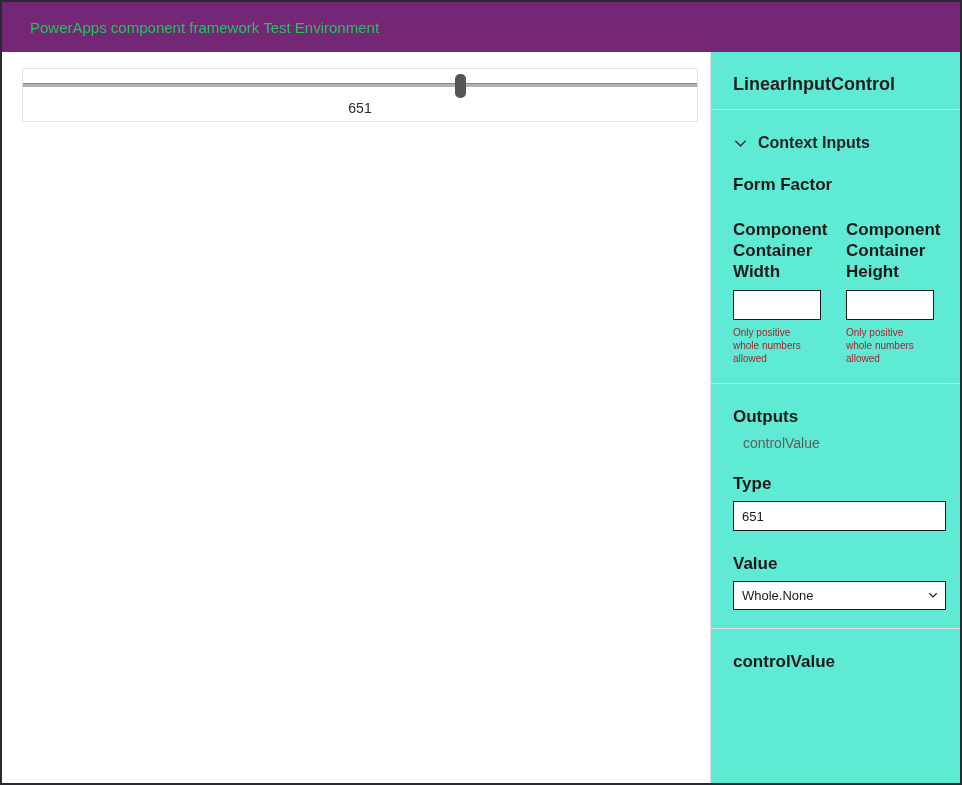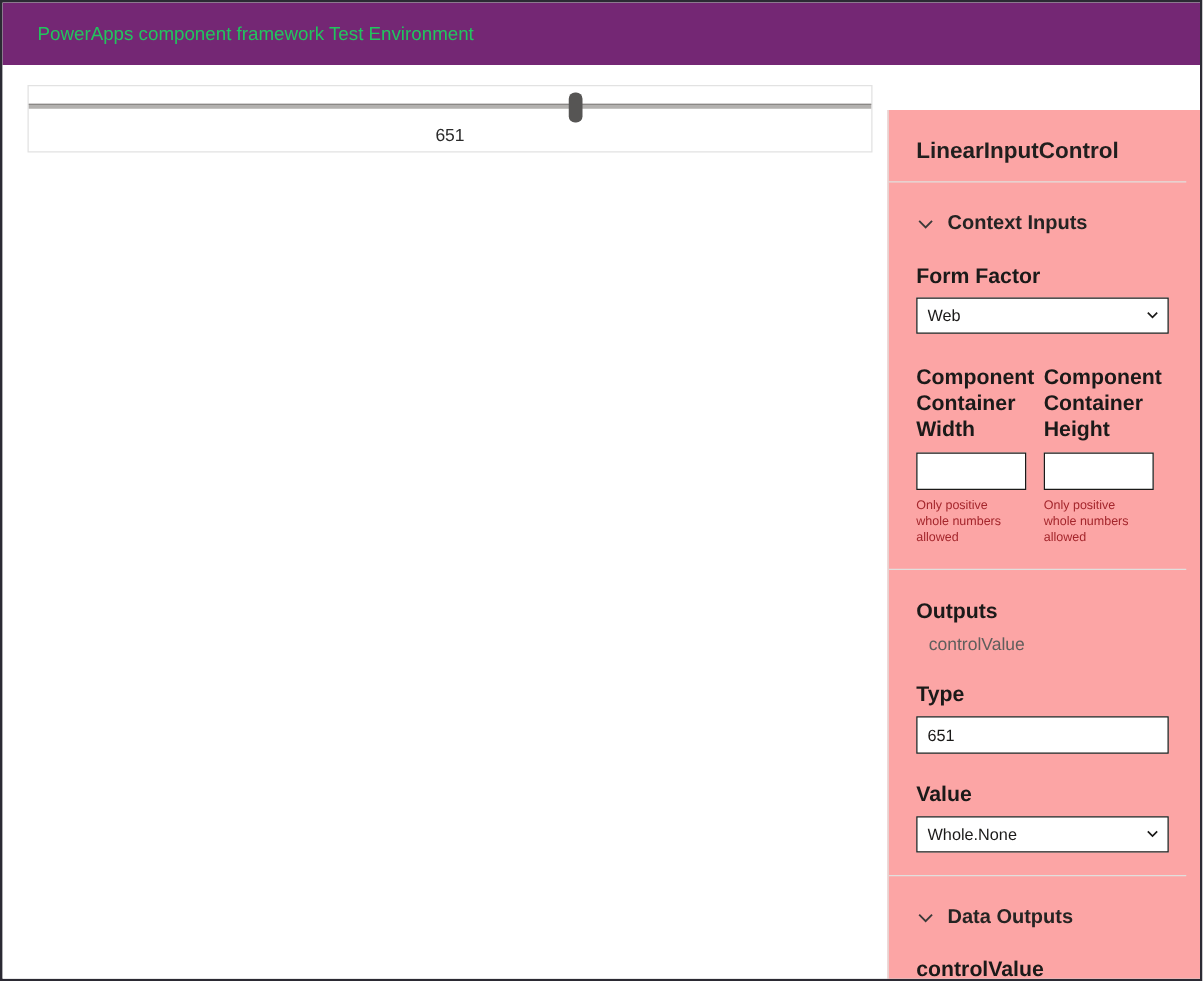--- a/index.html
+++ b/index.html
@@ -77,25 +77,24 @@
     text-align: center;
     font-size: 14px;
     color: #2b2b2b;
     margin-top: 3px;
   }
 
   
   .aside {
     flex: 0 0 250px;
     width: 250px;
-    background: #fca5a5;
+    background: #5eead4;
     border-left: 1px solid #e1dfdd;
-    padding: 0 25px 0 22px;
+    padding: 0 14px 0 22px;
     overflow: hidden;
-    margin-top: 36px;
   }
   .aside-title {
     margin-top: 22px;
     font-size: 18px;
     font-weight: 700;
     color: #201f1e;
   }
   .divider {
     height: 1px;
     background: #e1dfdd;
@@ -199,30 +198,20 @@
       <div class="divider"></div>
 
       <div class="section-header">
         <svg width="15" height="15" viewBox="0 0 16 16">
           <path d="M2.5 5 L8 10.5 L13.5 5" fill="none" stroke="#3b3a39" stroke-width="1.6"></path>
         </svg>
         <span class="title">Context Inputs</span>
       </div>
 
       <div class="field-label">Form Factor</div>
-      <div class="select-wrap">
-        <select class="control">
-          <option>Web</option>
-        </select>
-        <span class="caret">
-          <svg width="12" height="12" viewBox="0 0 16 16">
-            <path d="M3 5.5 L8 10.5 L13 5.5" fill="none" stroke="#1b1a19" stroke-width="1.8"></path>
-          </svg>
-        </span>
-      </div>
 
       <div class="cols">
         <div class="col">
           <div class="field-label">Component Container Width</div>
           <input type="text" class="control" value="" style="">
           <div class="validation">Only positive whole numbers allowed</div>
         </div>
         <div class="col">
           <div class="field-label">Component Container Height</div>
           <input type="text" class="control" value="" style="">
@@ -246,24 +235,18 @@
         </select>
         <span class="caret">
           <svg width="12" height="12" viewBox="0 0 16 16">
             <path d="M3 5.5 L8 10.5 L13 5.5" fill="none" stroke="#1b1a19" stroke-width="1.8"></path>
           </svg>
         </span>
       </div>
 
       <div class="divider gap"></div>
 
-      <div class="section-header">
-        <svg width="15" height="15" viewBox="0 0 16 16">
-          <path d="M2.5 5 L8 10.5 L13.5 5" fill="none" stroke="#3b3a39" stroke-width="1.6"></path>
-        </svg>
-        <span class="title">Data Outputs</span>
-      </div>
 
       <div class="field-label">controlValue</div>
 
     </div>
   </div>
 </div>
 
 </body></html>

